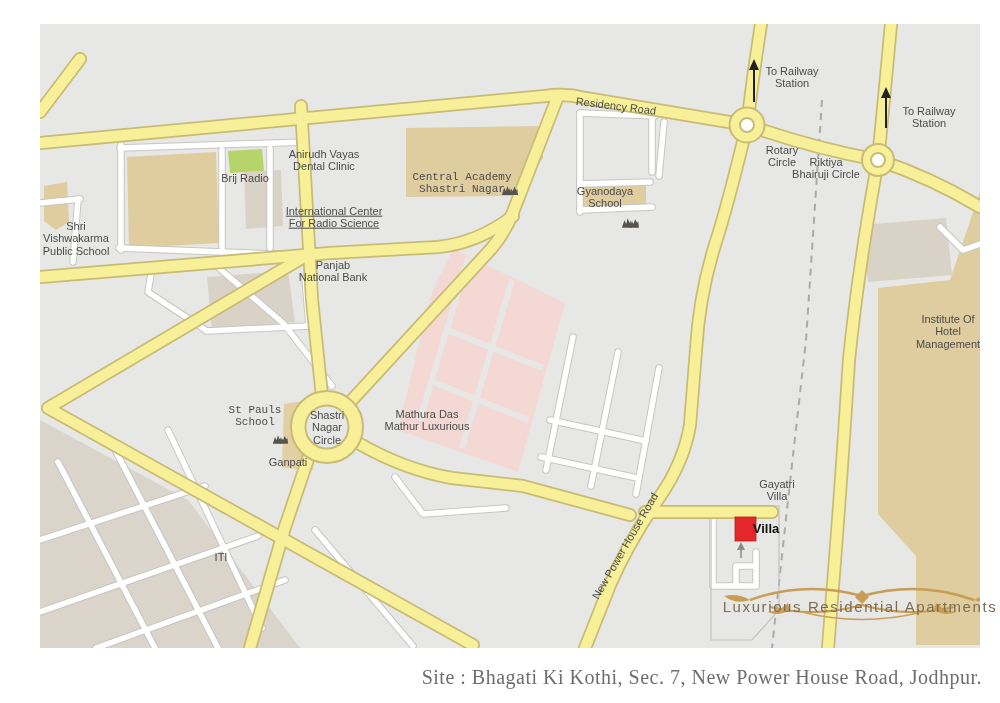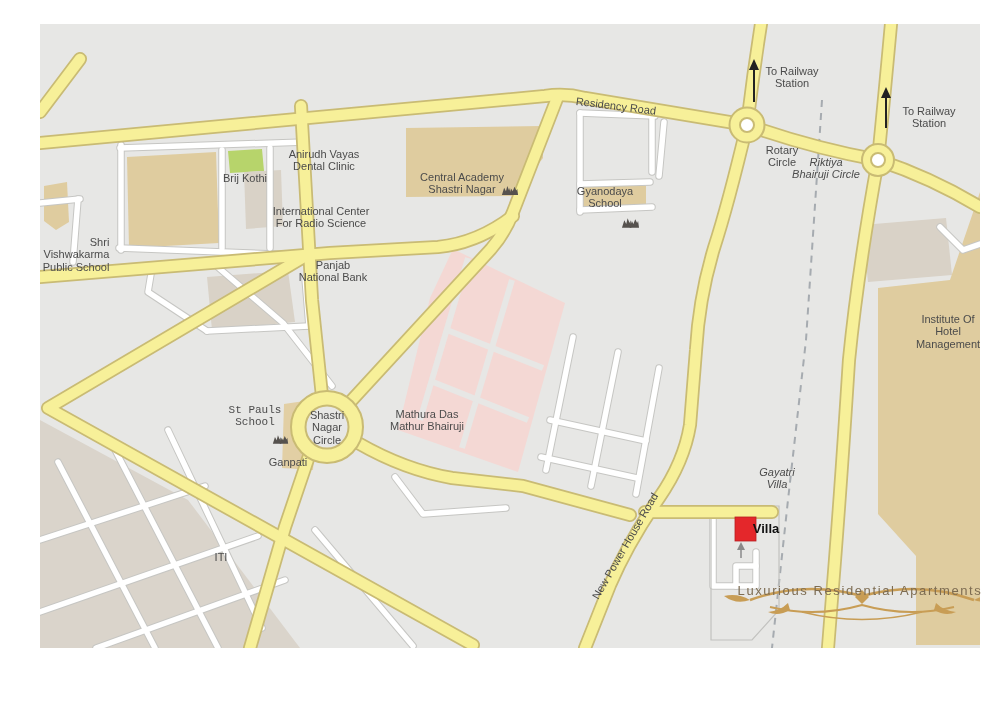--- a/index.html
+++ b/index.html
@@ -7,22 +7,22 @@
          font-family:"Liberation Sans",sans-serif;}
   .map-svg{position:absolute;left:0;top:0;width:1000px;height:703px;}
   .lbl{position:absolute;transform:translate(-50%,-50%);color:#4b4b4b;font-size:11px;
        line-height:1.12;text-align:center;white-space:pre-line;pointer-events:none;}
   .lbl.rot7{transform:translate(-50%,-50%) rotate(7deg);}
   .lbl.rot-60{transform:translate(-50%,-50%) rotate(-60deg);white-space:nowrap;}
   .lbl.site{font-weight:bold;color:#111111;font-size:13px;}
   .logo-name{position:absolute;left:860px;top:565px;transform:translate(-50%,-50%);
        font-family:"DejaVu Serif",serif;font-style:italic;font-size:38px;color:#52402e;
        letter-spacing:2px;white-space:nowrap;}
-  .logo-tag{position:absolute;left:860px;top:590px;transform:translate(-50%,-50%);
-       font-size:13px;color:#7d6c52;letter-spacing:1.6px;white-space:nowrap;}
+  .logo-tag{position:absolute;left:860px;top:606px;transform:translate(-50%,-50%);
+       font-size:15px;color:#7d6c52;letter-spacing:1.6px;white-space:nowrap;}
   .caption{position:absolute;right:18px;top:666px;font-family:"Liberation Serif",serif;
        font-size:20px;color:#6e6e6e;letter-spacing:0.5px;white-space:nowrap;}
 </style>
 </head>
 <body>
 
 <div class="stage">
 
 <svg class="map-svg" viewBox="0 0 1000 703">
   <defs>
@@ -216,48 +216,49 @@
   </g>
 </svg>
 
 <div class="lbl rot7" style="left:616px;top:106px;">Residency Road</div>
 <div class="lbl" style="left:792px;top:77px;">To Railway
 Station</div>
 <div class="lbl" style="left:929px;top:117px;">To Railway
 Station</div>
 <div class="lbl" style="left:758px;top:156px;margin-left:24px;">Rotary
 Circle</div>
-<div class="lbl" style="left:826px;top:168px;font-style:italic;">Riktiya
+<div class="lbl" style="left:826px;top:168px;">Riktiya
 Bhairuji Circle</div>
 <div class="lbl" style="left:605px;top:197px;">Gyanodaya
 School</div>
-<div class="lbl" style="left:462px;top:183px;">Central Academy
+<div class="lbl" style="left:462px;top:183px;font-family:Liberation Mono, monospace;">Central Academy
 Shastri Nagar</div>
 <div class="lbl" style="left:324px;top:160px;">Anirudh Vayas
 Dental Clinic</div>
-<div class="lbl" style="left:245px;top:178px;">Brij Kothi</div>
-<div class="lbl" style="left:76px;top:254px;text-align:right;">Shri
+<div class="lbl" style="left:245px;top:178px;">Brij Radio</div>
+<div class="lbl" style="left:76px;top:238px;">Shri
 Vishwakarma
 Public School</div>
-<div class="lbl" style="left:321px;top:217px;">International Center
+<div class="lbl" style="left:334px;top:217px;text-decoration:underline;">International Center
 For Radio Science</div>
 <div class="lbl" style="left:333px;top:271px;">Panjab
 National Bank</div>
 <div class="lbl" style="left:928px;top:331px;margin-left:20px;">Institute Of Hotel
 Management</div>
 <div class="lbl" style="left:427px;top:420px;">Mathura Das
-Mathur Bhairuji</div>
+Mathur Luxurious</div>
 <div class="lbl" style="left:327px;top:427px;">Shastri
 Nagar
 Circle</div>
 <div class="lbl" style="left:255px;top:416px;font-family:Liberation Mono, monospace;">St Pauls
 School</div>
 <div class="lbl" style="left:278px;top:462px;padding-left:20px;">Ganpati</div>
 <div class="lbl" style="left:221px;top:557px;">ITI</div>
-<div class="lbl" style="left:777px;top:478px;font-style:italic;">Gayatri
+<div class="lbl" style="left:777px;top:490px;">Gayatri
 Villa</div>
 <div class="lbl rot-60" style="left:625px;top:546px;">New Power House Road</div>
 <div class="lbl site" style="left:766px;top:529px;">Villa</div>
 
 <div class="logo-tag">Luxurious Residential Apartments</div>
 
+<div class="caption">Site : Bhagati Ki Kothi, Sec. 7, New Power House Road, Jodhpur.</div>
 
 </div>
 
 </body></html>

